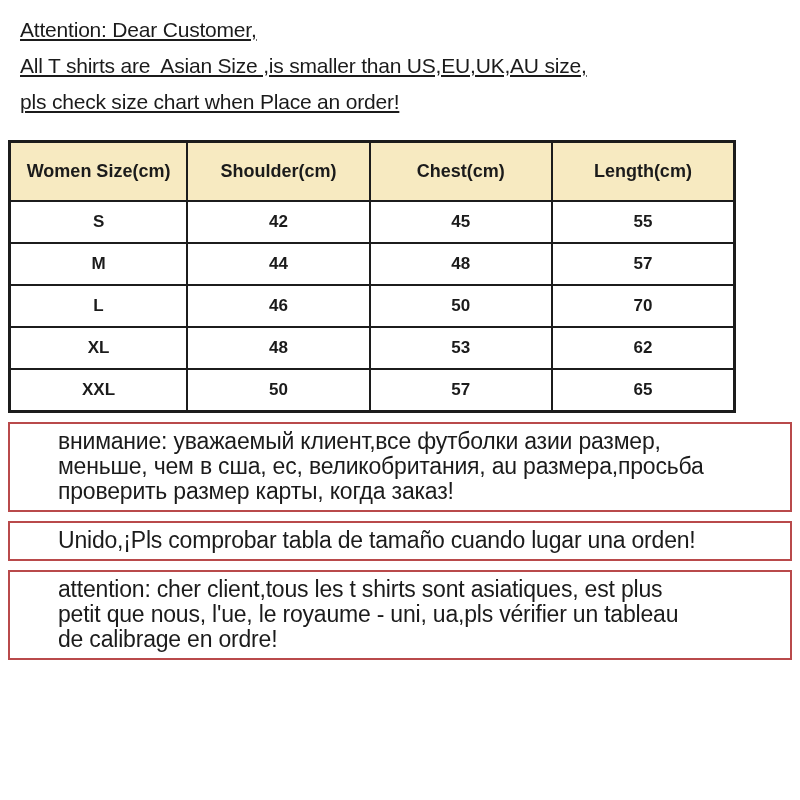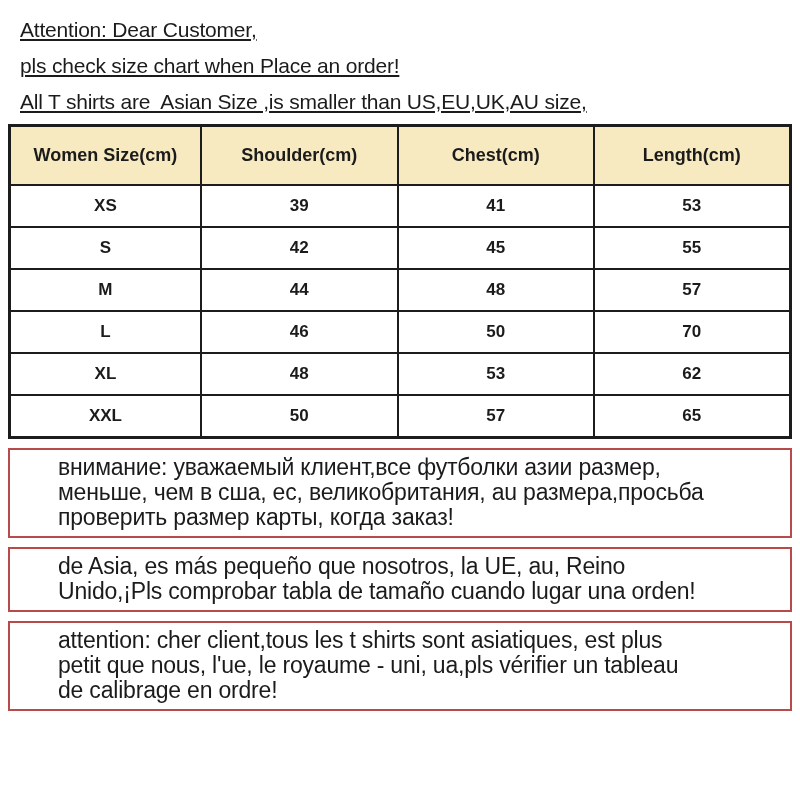--- a/index.html
+++ b/index.html
@@ -18,22 +18,22 @@
     padding: 12px 0 0 20px;
     font-size: 21px;
     line-height: 36px;
     letter-spacing: -0.2px;
   }
   .top-line {
     white-space: pre;
     text-decoration: underline;
   }
   .size-table {
-    width: 784px;
-    margin: 4px 8px 0 8px;
+    width: 728px;
+    margin: 20px 8px 0 8px;
     border-collapse: collapse;
     table-layout: fixed;
     border: 3px solid #1c1c1c;
   }
   .size-table th, .size-table td {
     border: 2px solid #1c1c1c;
     text-align: center;
     vertical-align: middle;
     font-weight: bold;
     padding: 0;
@@ -65,46 +65,40 @@
     margin-left: 36px;
   }
 </style>
 </head>
 <body>
 
 <div>
 
   <div class="top-note">
     <div class="top-line">Attention: Dear Customer,</div>
+    <div class="top-line">All T shirts are  Asian Size ,is smaller than US,EU,UK,AU size,</div>
     <div class="top-line">pls check size chart when Place an order!</div>
-    <div class="top-line">All T shirts are  Asian Size ,is smaller than US,EU,UK,AU size,</div>
   </div>
 
   <table class="size-table">
     <colgroup>
       <col class="c1">
         <col class="c2">
         <col class="c3">
         <col class="c4">
     </colgroup>
     <thead>
       <tr>
         <th>Women Size(cm)</th>
         <th>Shoulder(cm)</th>
         <th>Chest(cm)</th>
         <th>Length(cm)</th>
       </tr>
     </thead>
     <tbody>
-      <tr>
-        <td>XS</td>
-        <td>39</td>
-        <td>41</td>
-        <td>53</td>
-      </tr>
       <tr>
         <td>S</td>
         <td>42</td>
         <td>45</td>
         <td>55</td>
       </tr>
       <tr>
         <td>M</td>
         <td>44</td>
         <td>48</td>
@@ -131,21 +125,20 @@
     </tbody>
   </table>
 
   <div class="note-box">
     <div class="note-line">внимание: уважаемый клиент,все футболки азии размер,</div>
     <div class="note-line">меньше, чем в сша, ес, великобритания, au размера,просьба</div>
     <div class="note-line">проверить размер карты, когда заказ!</div>
   </div>
 
   <div class="note-box">
-    <div class="note-line">de Asia, es más pequeño que nosotros, la UE, au, Reino</div>
     <div class="note-line">Unido,¡Pls comprobar tabla de tamaño cuando lugar una orden!</div>
   </div>
 
   <div class="note-box">
     <div class="note-line">attention: cher client,tous les t shirts sont asiatiques, est plus</div>
     <div class="note-line">petit que nous, l'ue, le royaume - uni, ua,pls vérifier un tableau</div>
     <div class="note-line">de calibrage en ordre!</div>
   </div>
 
 </div>

